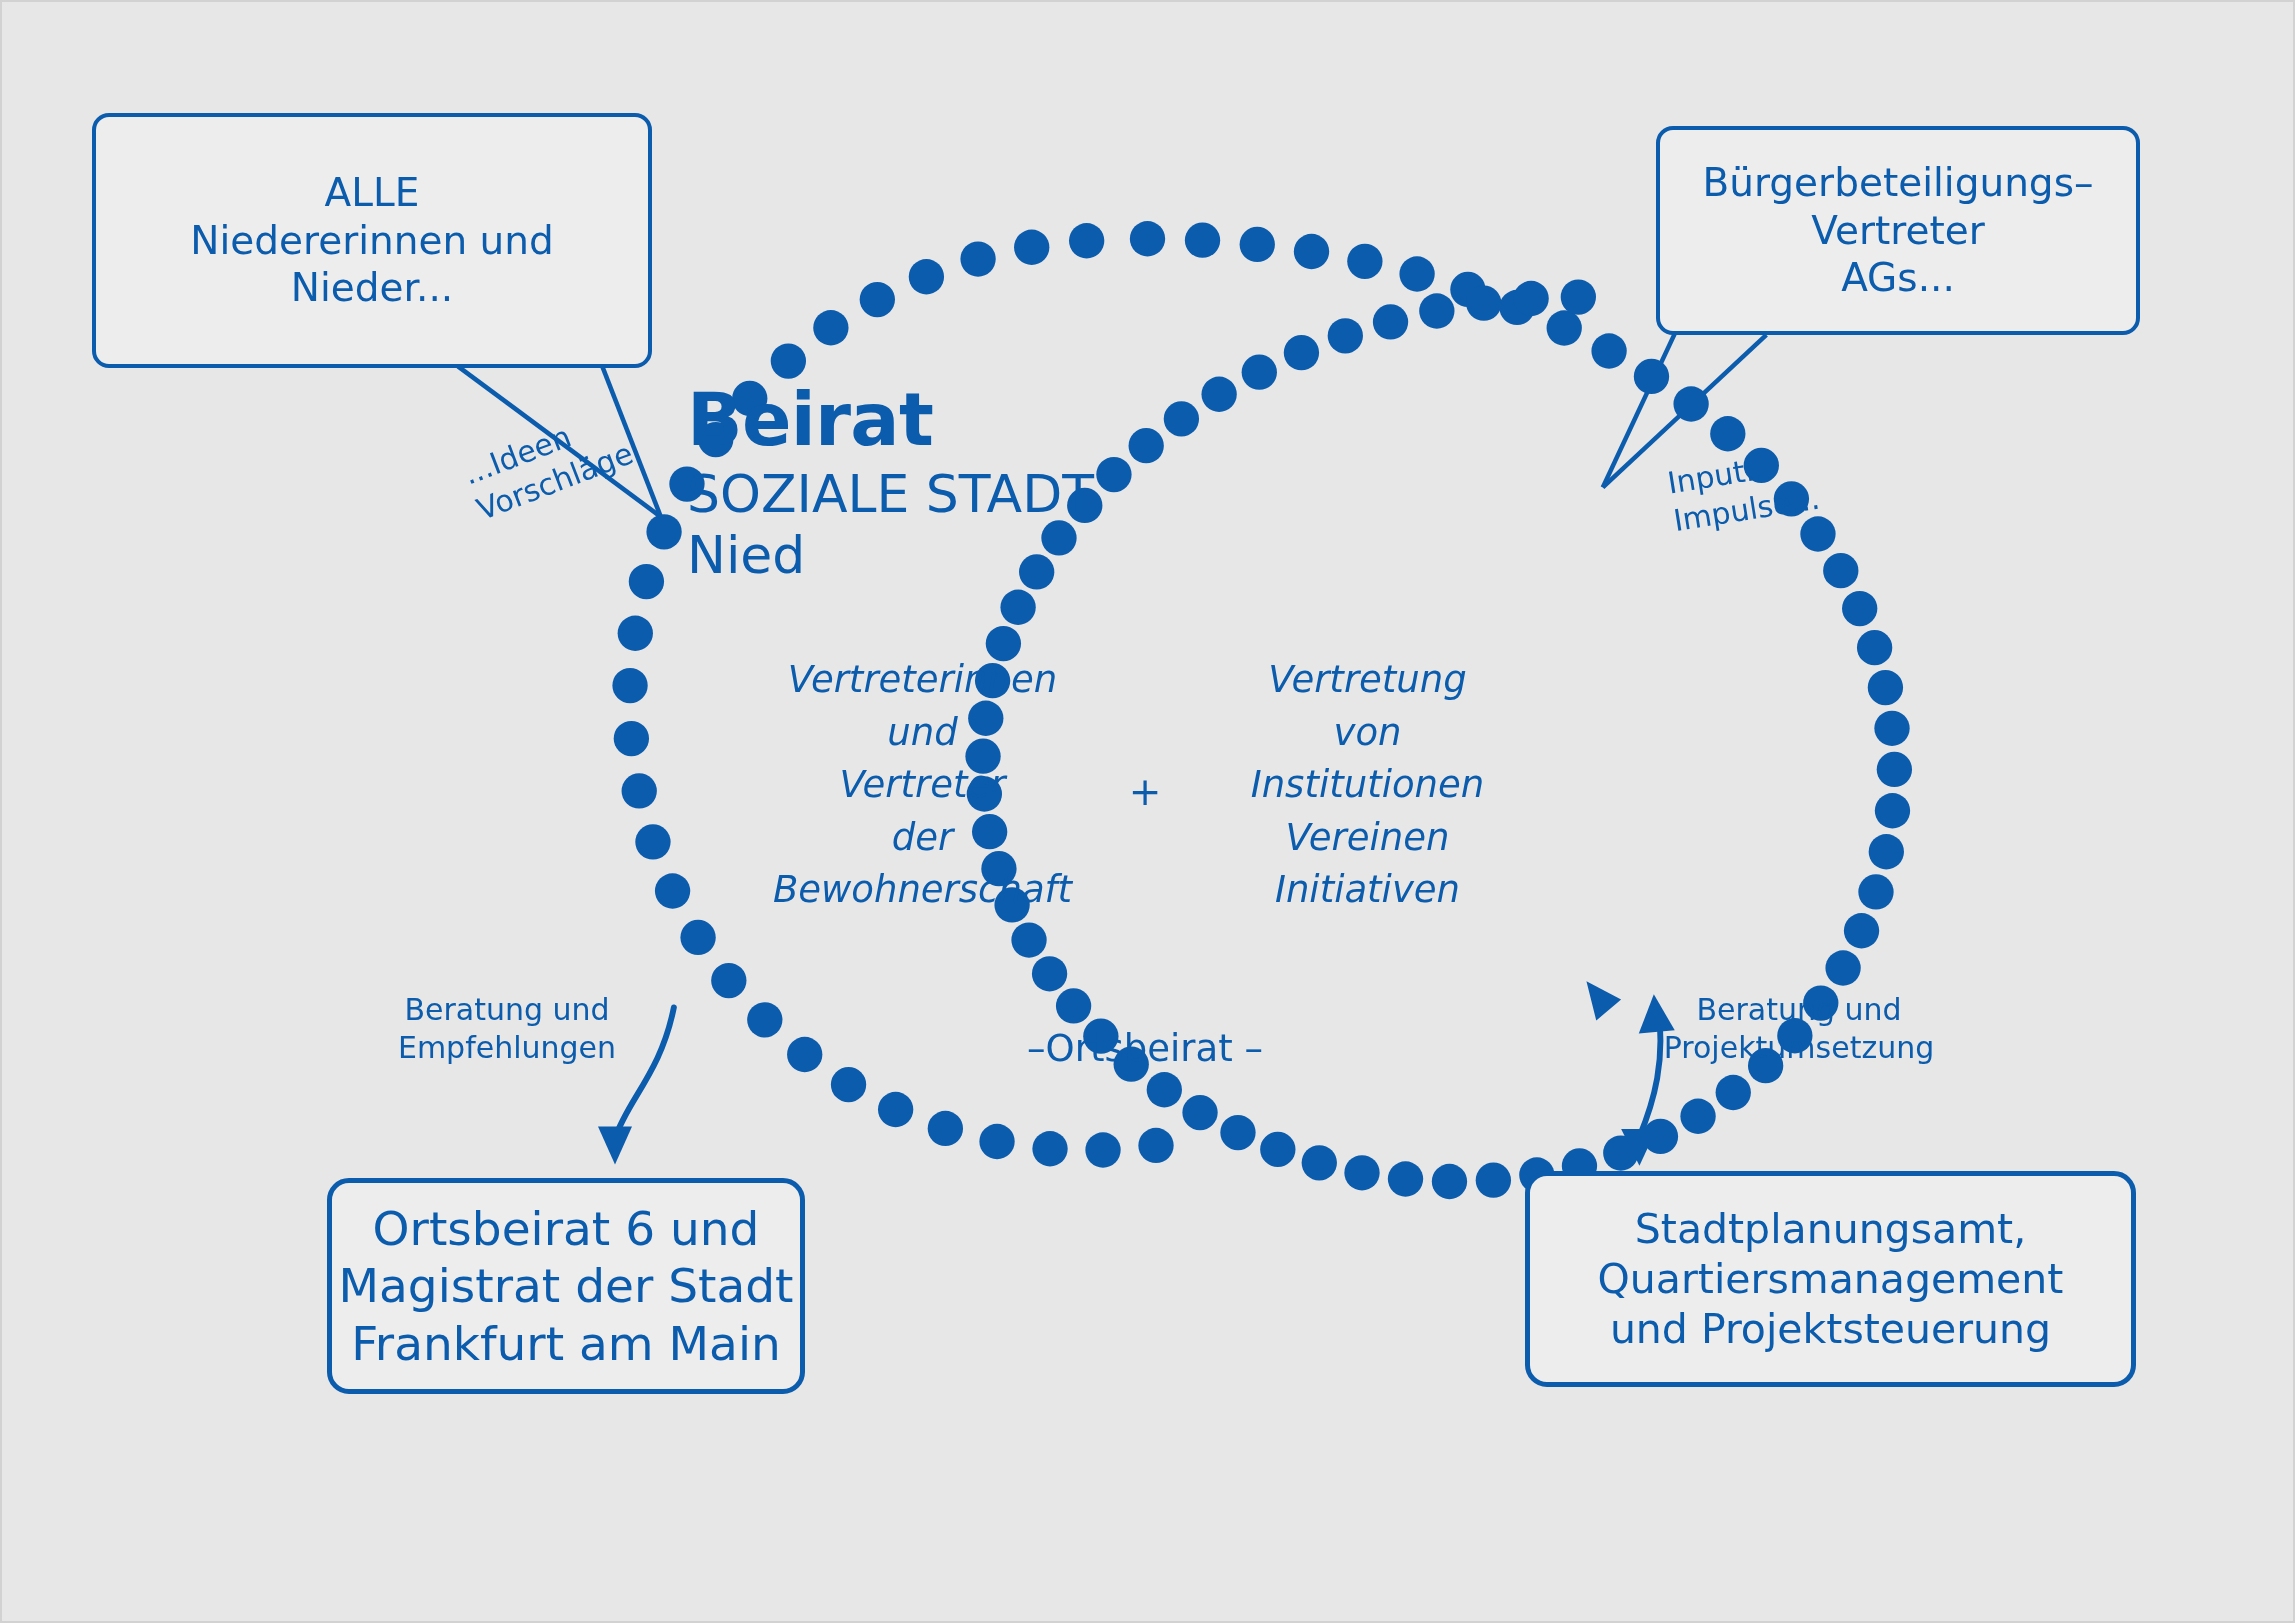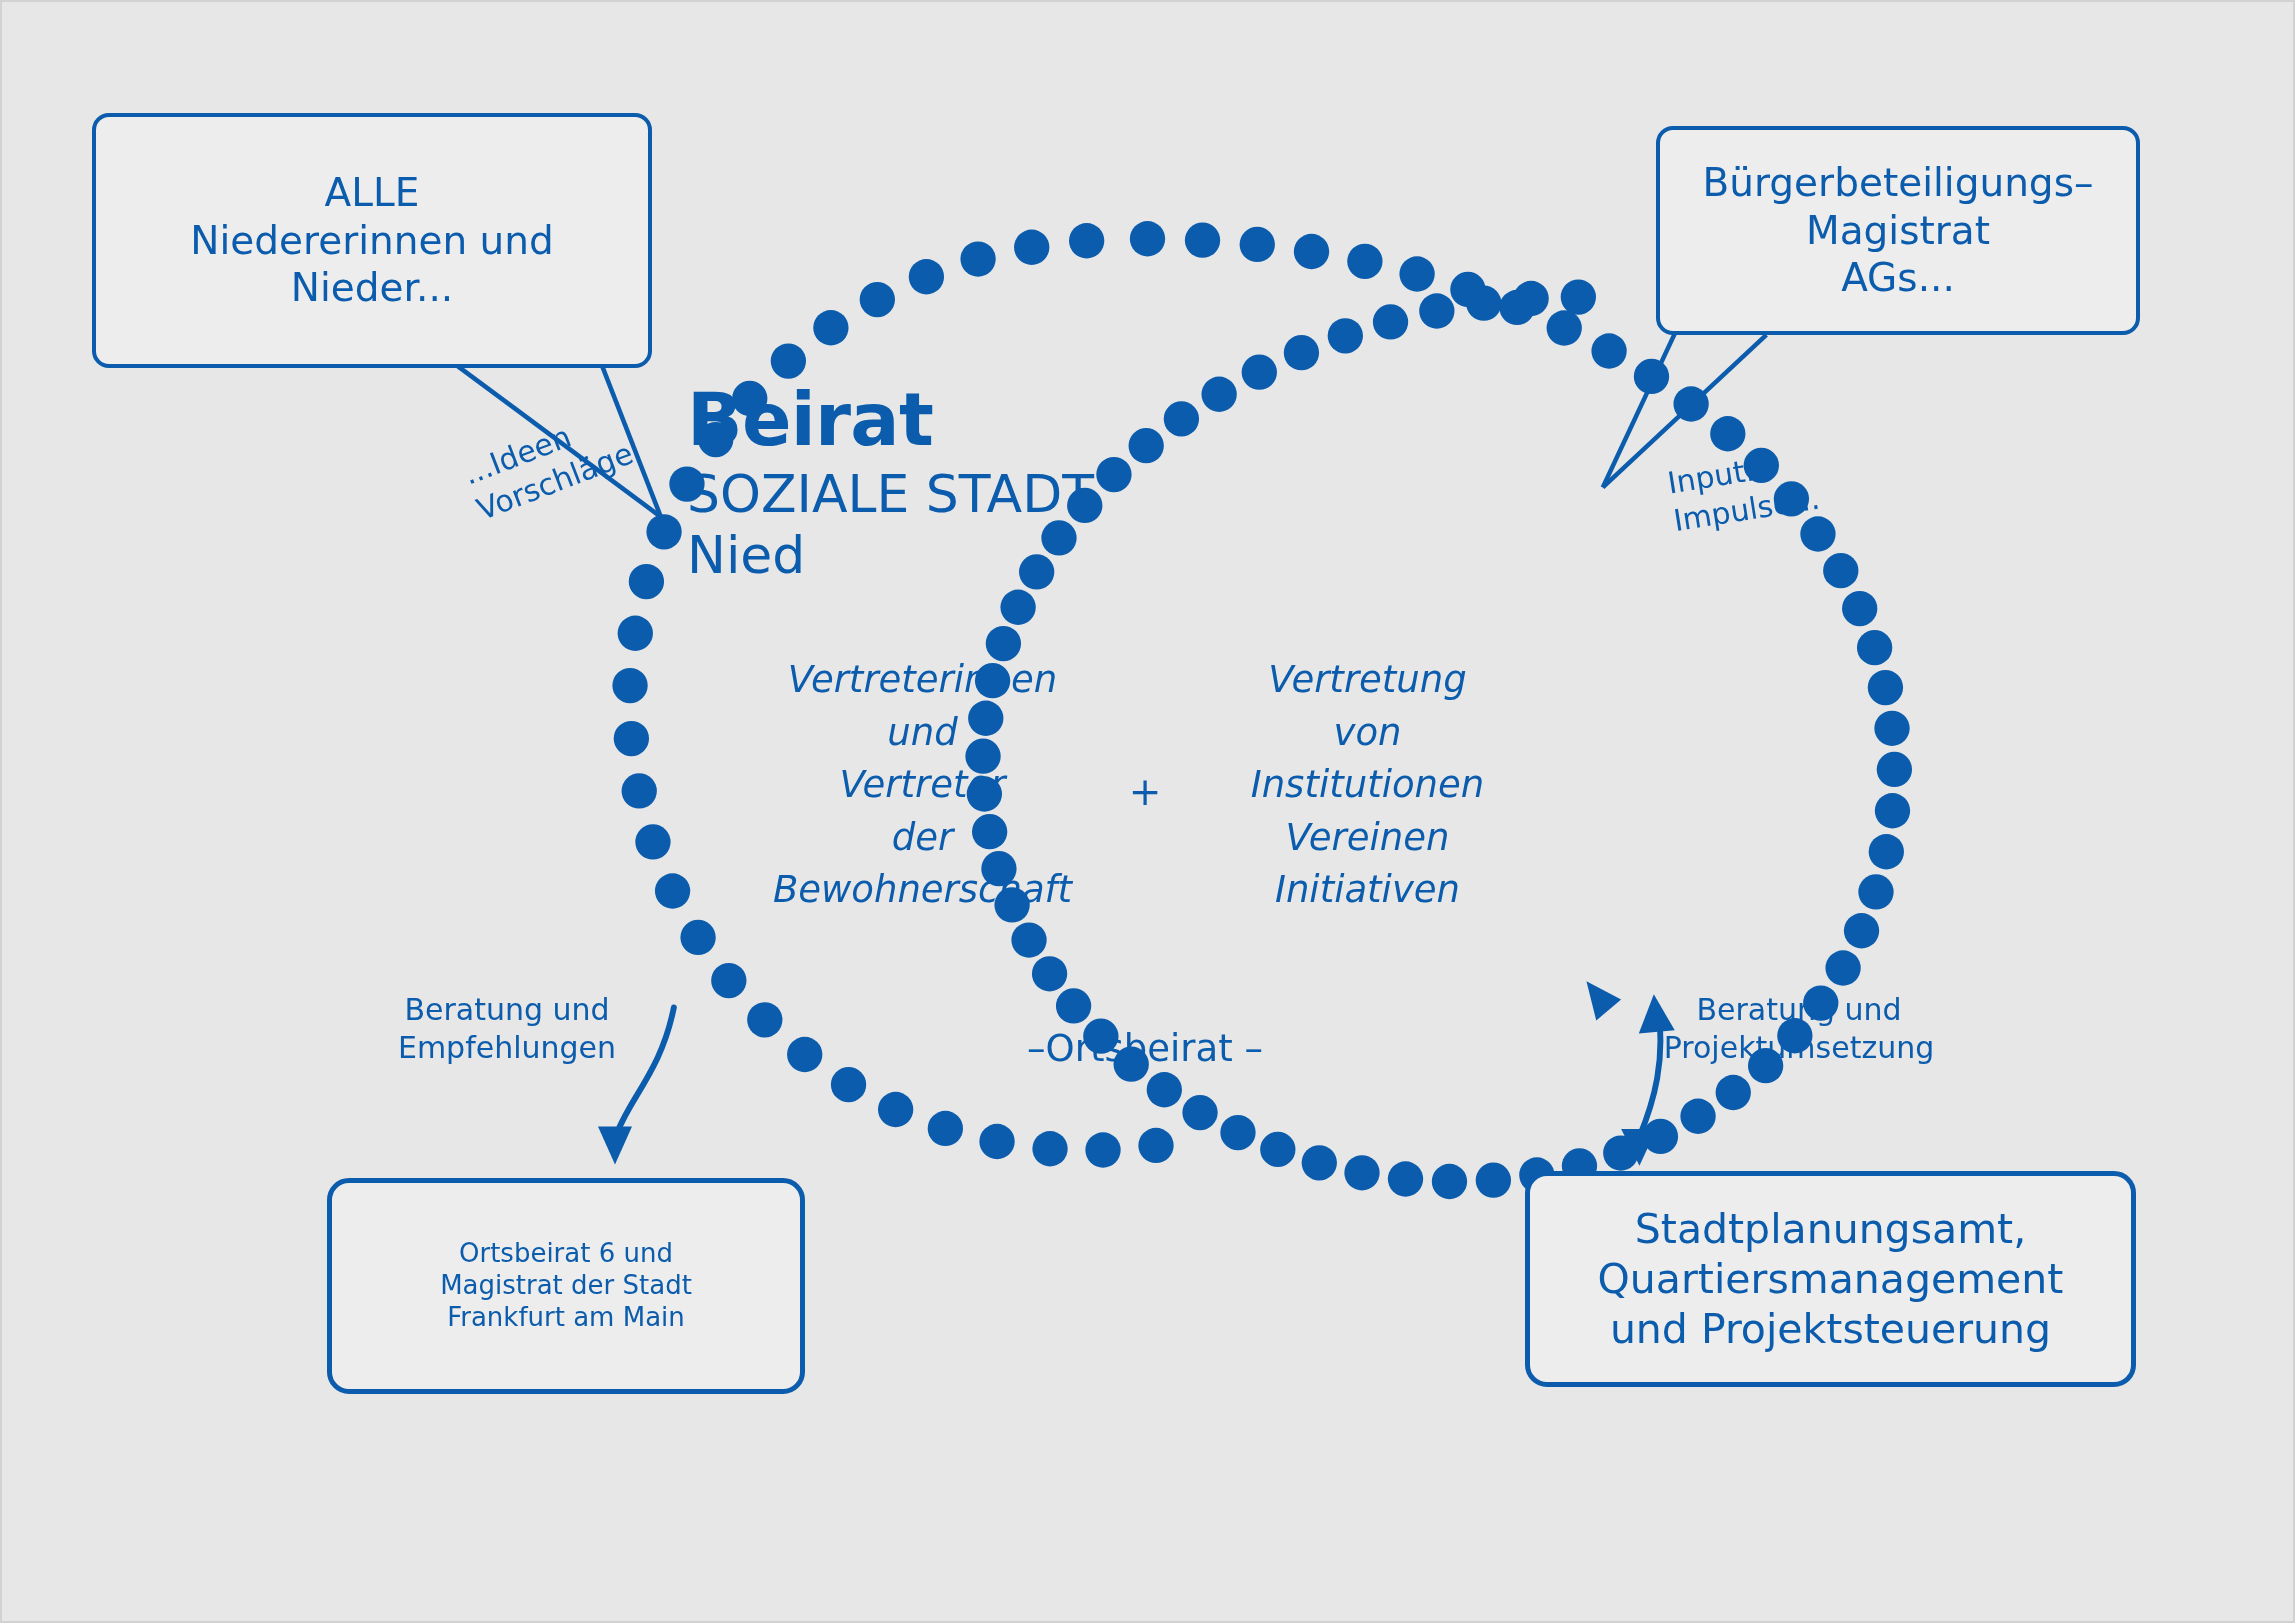--- a/index.html
+++ b/index.html
@@ -114,21 +114,21 @@
     top: 126px;
     width: 484px;
     height: 209px;
     font-size: 39px;
   }
   #box-ortsbeirat {
     left: 327px;
     top: 1178px;
     width: 478px;
     height: 216px;
-    font-size: 26px;
+    font-size: 47px;
     border-radius: 22px;
     border-width: 5.9px;
   }
   #box-stadtplanung {
     left: 1525px;
     top: 1171px;
     width: 611px;
     height: 216px;
     font-size: 41px;
     border-radius: 22px;
@@ -332,21 +332,21 @@
 Vereinen
 Initiativen</div>
   </div>
 
   <div id="stimmrecht">–Ortsbeirat  –</div>
 
   <div class="box" id="box-alle">ALLE
 Niedererinnen und
 Nieder...</div>
   <div class="box" id="box-buerger">Bürgerbeteiligungs–
-Magistrat
+Vertreter
 AGs...</div>
   <div class="box" id="box-ortsbeirat">Ortsbeirat 6 und
 Magistrat der Stadt
 Frankfurt am Main</div>
   <div class="box" id="box-stadtplanung">Stadtplanungsamt,
 Quartiersmanagement
 und Projektsteuerung</div>
 
   <div class="label" id="label-ideen">...Ideen
 Vorschläge</div>

